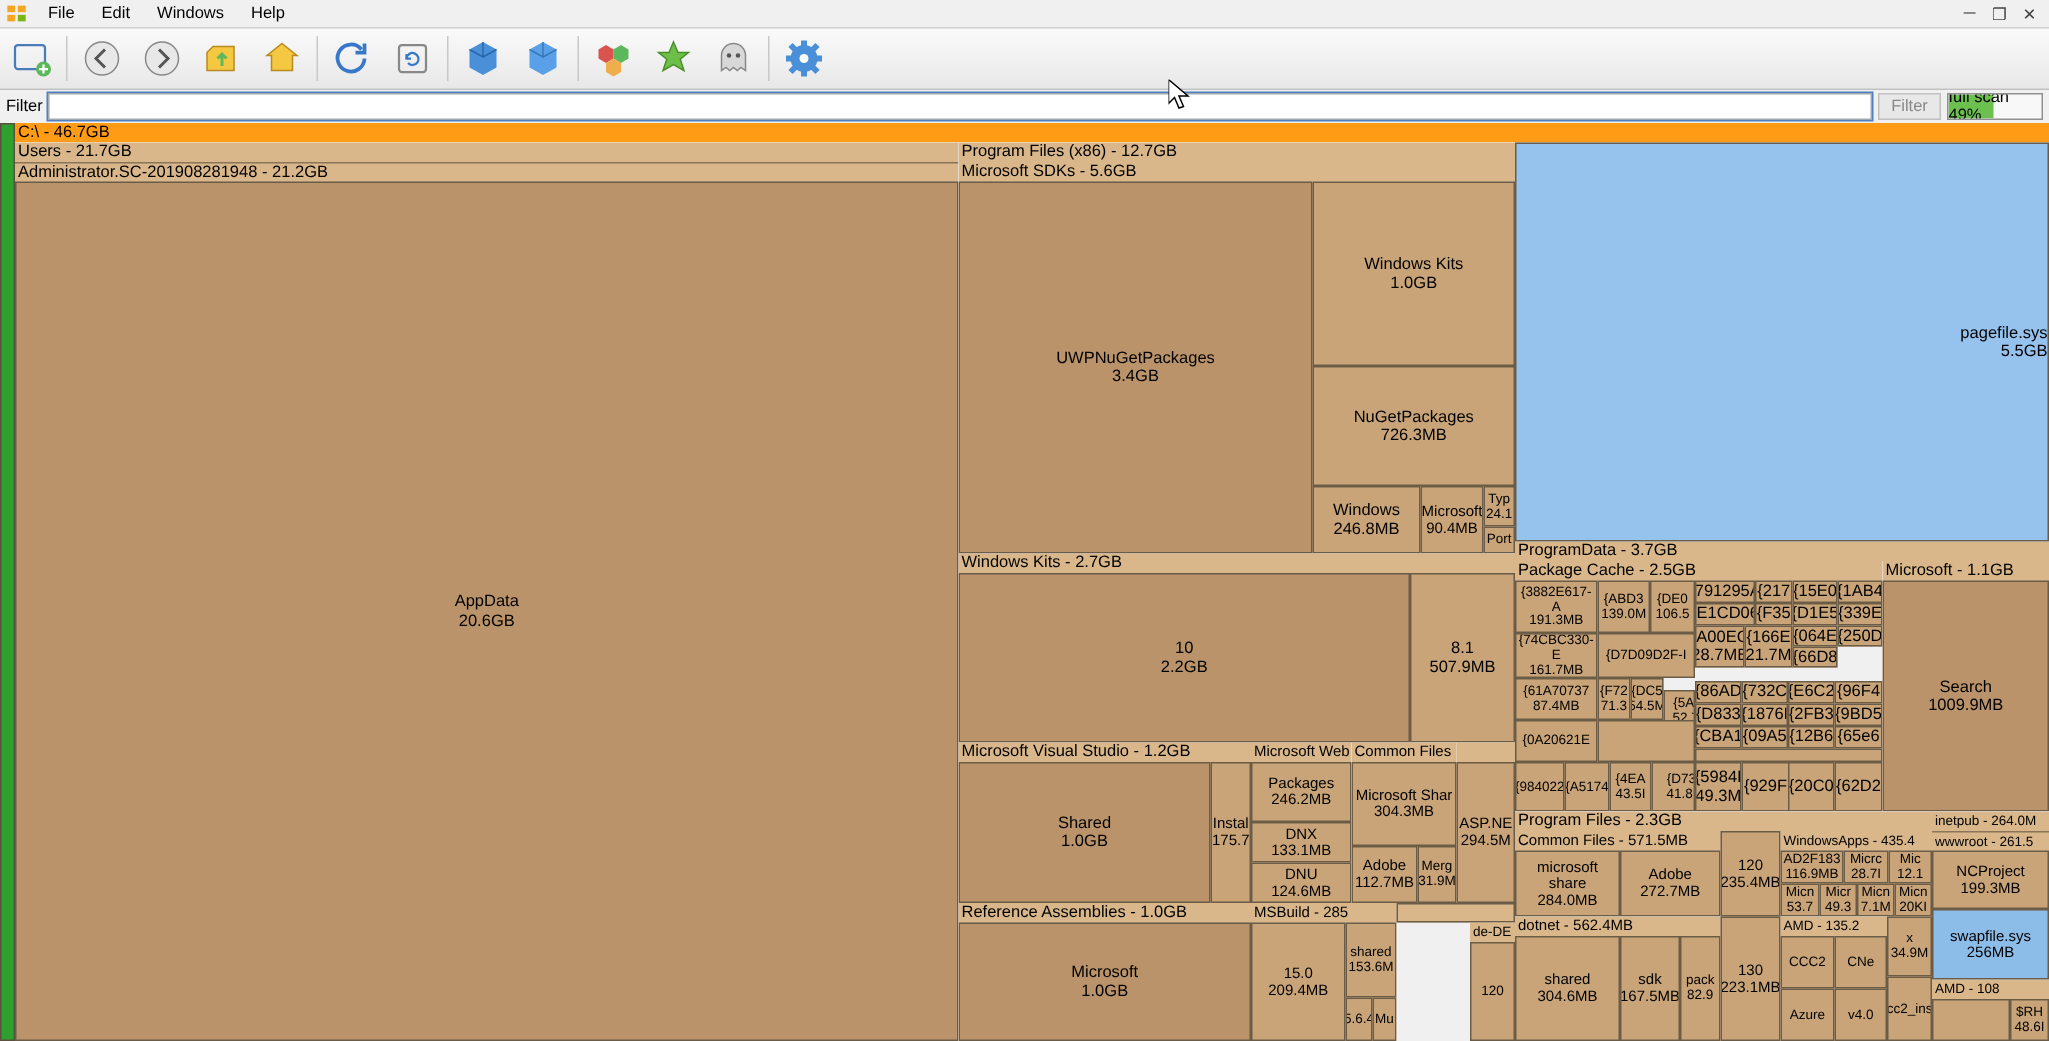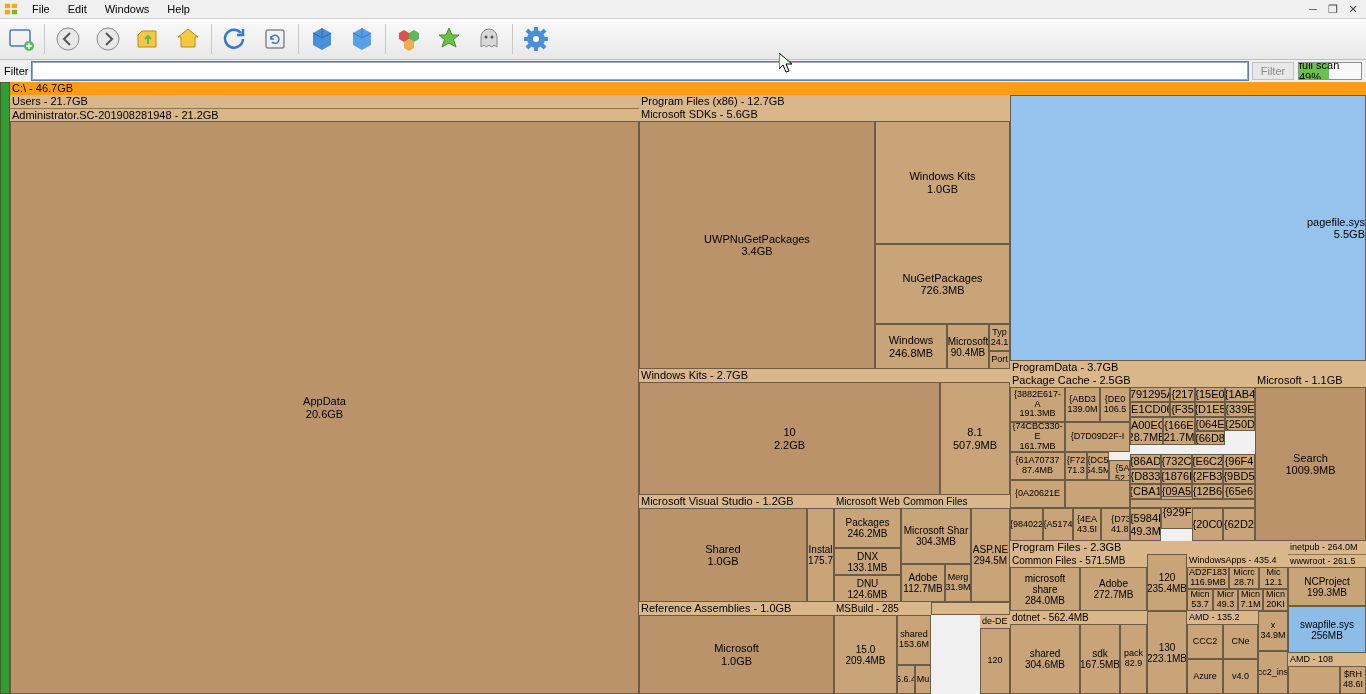--- a/index.html
+++ b/index.html
@@ -449,21 +449,21 @@
       <div class="cell c-fill-tan xtiny" style="left:182px;top:110px;width:31px;height:15px;">
           <span>{12B6</span>
         </div>
       <div class="cell c-fill-tan xtiny" style="left:213px;top:110px;width:32px;height:15px;">
           <span>{65e6</span>
         </div>
       <div class="cell c-fill-tan xtiny" style="left:120px;top:134px;width:31px;height:33px;">
           <span>{5984I</span>
           <span>49.3M</span>
         </div>
-      <div class="cell c-fill-tan xtiny" style="left:151px;top:122px;width:32px;height:33px;">
+      <div class="cell c-fill-tan xtiny" style="left:151px;top:134px;width:32px;height:33px;">
           <span>{929F</span>
         </div>
       <div class="cell c-fill-tan xtiny" style="left:182px;top:134px;width:31px;height:33px;">
           <span>{20C0</span>
         </div>
       <div class="cell c-fill-tan xtiny" style="left:213px;top:134px;width:32px;height:33px;">
           <span>{62D2</span>
         </div>
       <div class="cell c-fill-tan xtiny" style="left:120px;top:125px;width:125px;height:9px;"></div>
     </div>

